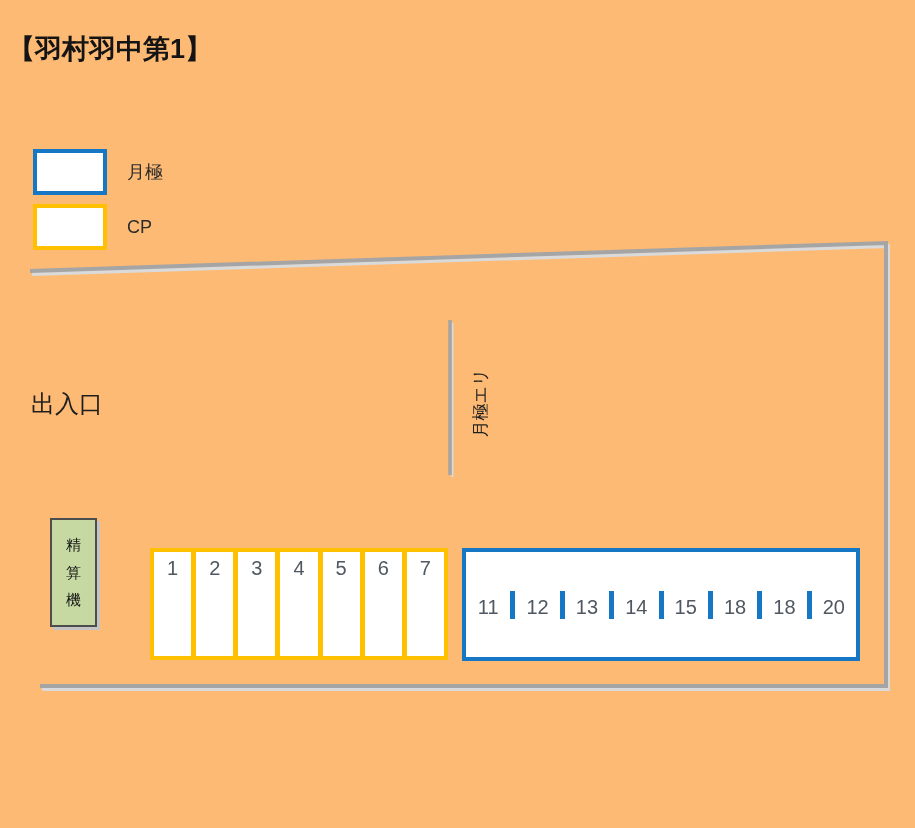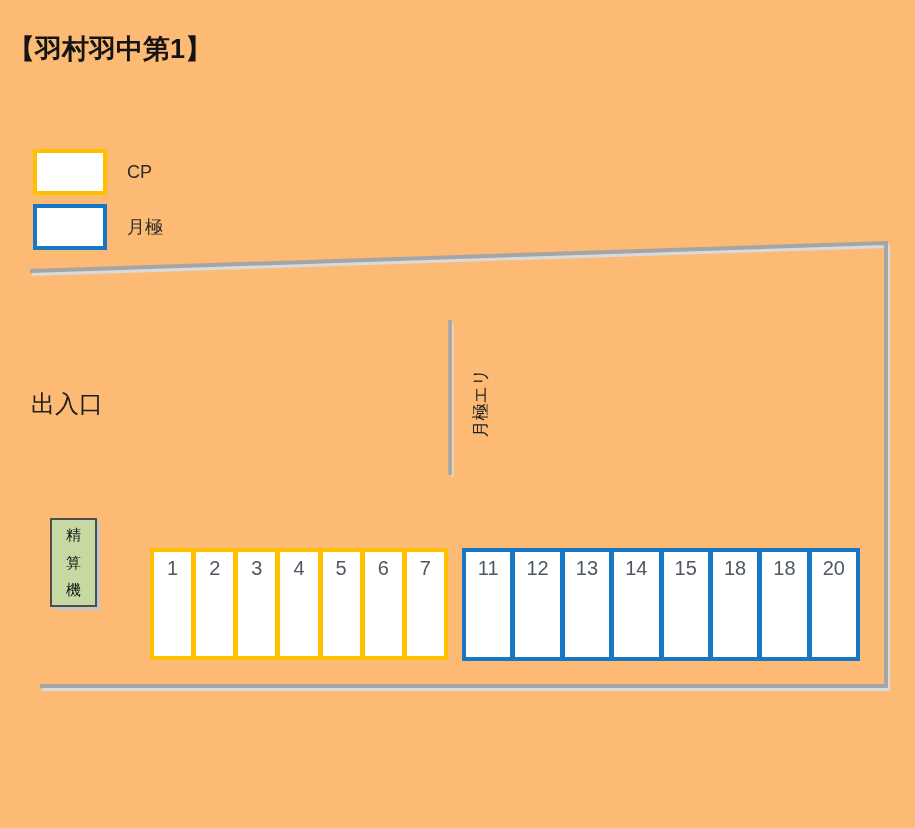--- a/index.html
+++ b/index.html
@@ -19,30 +19,30 @@
   
   svg.lines{position:absolute;left:0;top:0;width:915px;height:828px;}
 
   .entrance-label{position:absolute;left:31px;top:388px;font-size:24px;color:#1e1e1e;white-space:nowrap;}
 
   .monthly-area-label{position:absolute;left:433px;top:393px;width:92px;height:20px;
     transform:rotate(-90deg);transform-origin:center center;
     font-size:17px;color:#1e1e1e;text-align:center;white-space:nowrap;}
 
   
-  .pay-machine{position:absolute;left:50px;top:518px;width:47px;height:89px;box-sizing:border-box;
+  .pay-machine{position:absolute;left:50px;top:518px;width:47px;height:109px;box-sizing:border-box;
     background:#C7D9A2;border:2px solid #4d4d4d;box-shadow:3px 3px 0 #c4c4c4;
     display:flex;align-items:center;justify-content:center;}
   .pay-machine-text{width:17px;font-size:15px;line-height:1.85;color:#161616;
     word-break:break-all;text-align:center;}
 
   
   .stall-row{position:absolute;top:548px;display:flex;box-sizing:border-box;background:#fff;}
   .stall-row.cp{left:150px;width:298px;height:112px;border:4px solid #FFC000;}
-  .stall-row.monthly{left:462px;width:398px;height:113px;border:4px solid #1678C4;}
+  .stall-row.monthly{left:462px;width:398px;height:113px;border:4px solid #1678C4;align-items:center;}
   .stall{flex:1;box-sizing:border-box;text-align:center;padding-top:5px;
     font-size:20px;color:#4f5760;background:#fff;}
   .stall-row.cp .stall + .stall{border-left:5px solid #FFC000;}
   .stall-row.monthly .stall + .stall{border-left:5px solid #1678C4;}
 </style>
 </head>
 <body>
 
 <div class="canvas">
 
@@ -50,26 +50,26 @@
     <polyline points="32,274 888,246 888,689 42,689" fill="none" stroke-width="4" stroke="#DADADA"></polyline>
     <polyline points="30,271 886,243 886,686 40,686" fill="none" stroke-width="4" stroke="#A5A5A5"></polyline>
     <line x1="452.5" y1="323" x2="452.5" y2="477" stroke-width="2" stroke="#DADADA"></line>
     <line x1="450" y1="320" x2="450" y2="475" stroke-width="3.5" stroke="#A5A5A5"></line>
   </svg>
 
   <div class="map-title">【羽村羽中第1】</div>
 
   <div class="legend">
     <div class="legend-row">
+      <div class="swatch monthly"></div>
+      <div class="legend-label">月極</div>
+    </div>
+    <div class="legend-row">
       <div class="swatch cp"></div>
       <div class="legend-label">CP</div>
-    </div>
-    <div class="legend-row">
-      <div class="swatch monthly"></div>
-      <div class="legend-label">月極</div>
     </div>
   </div>
 
   <div class="entrance-label">出入口</div>
 
   <div class="monthly-area-label">月極エリ</div>
 
   <div class="pay-machine">
     <div class="pay-machine-text">精算機</div>
   </div>

